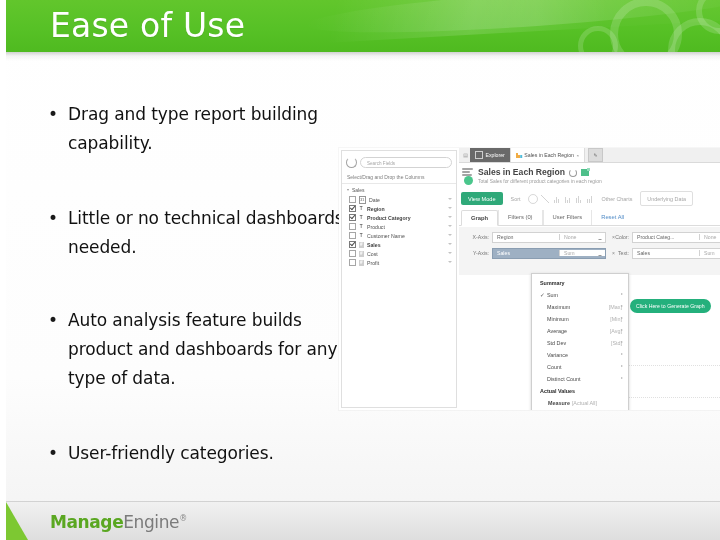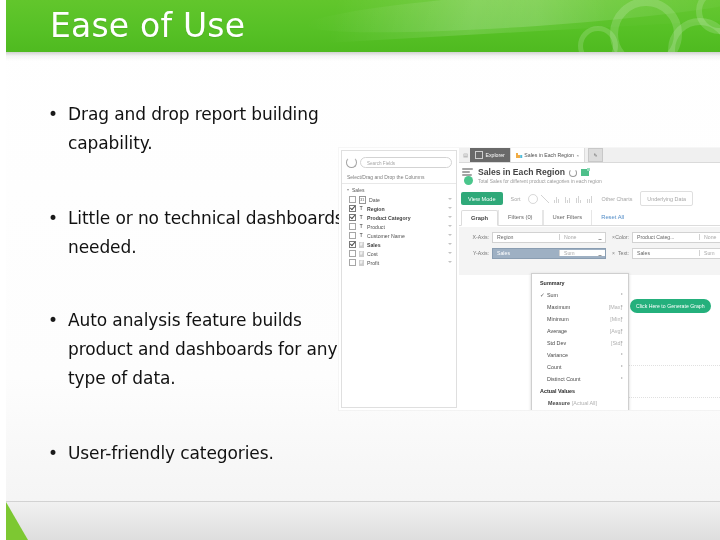--- a/index.html
+++ b/index.html
@@ -666,21 +666,21 @@
     <div class="ring ring-b"></div>
     <div class="ring ring-c"></div>
     <div class="ring ring-d"></div>
     <div class="slide-title">Ease of Use</div>
   </div>
   <div class="header-shadow"></div>
 
   <div class="bullets">
     <div class="bullet b1">
       <div class="bullet-dot">•</div>
-      <div class="bullet-text">Drag and drop report building capability.</div>
+      <div class="bullet-text">Drag and type report building capability.</div>
     </div>
     <div class="bullet b2">
       <div class="bullet-dot">•</div>
       <div class="bullet-text">Little or no technical dashboards needed.</div>
     </div>
     <div class="bullet b3">
       <div class="bullet-dot">•</div>
       <div class="bullet-text">Auto analysis feature builds product and dashboards for any type of data.</div>
     </div>
     <div class="bullet">
@@ -931,15 +931,18 @@
       <div class="sm-item indent dim">
         
       </div>
     </div>
 
     <div class="gen-btn">Click Here to Generate Graph</div>
   </div>
 
   <div class="footer-band">
     <div class="footer-tab"></div>
+    <div class="footer-logo">
+      <span class="logo-manage">Manage</span><span class="logo-engine">Engine</span><span class="logo-reg">®</span>
+    </div>
   </div>
 
 </div>
 
 </body></html>

